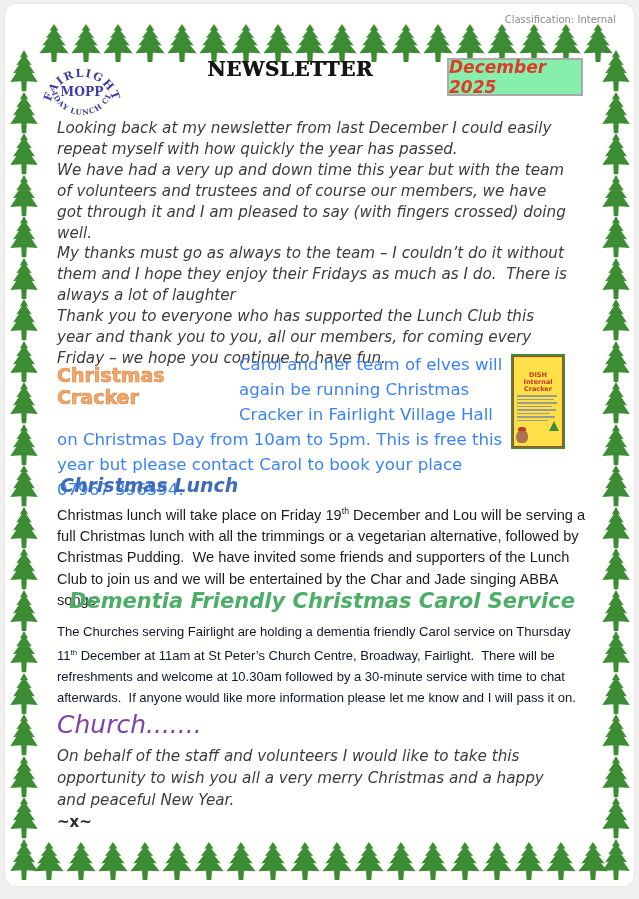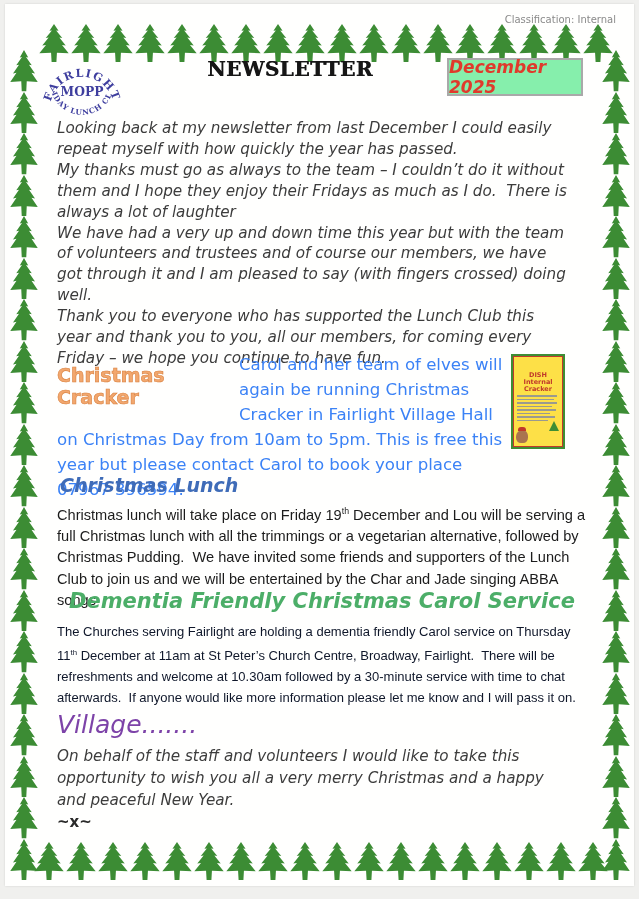--- a/index.html
+++ b/index.html
@@ -3,21 +3,21 @@
 <meta charset="utf-8">
 <style>
   html,body{margin:0;padding:0;}
   body{
     width:639px;height:899px;position:relative;overflow:hidden;
     background:#f0f0ee;
     font-family:"DejaVu Sans",sans-serif;
   }
   .page{
     position:absolute;left:5px;top:4px;width:629px;height:882px;
-    background:#fffffe;border-radius:0;box-shadow:0 0 2px rgba(0,0,0,.12);
+    background:#fffffe;border-radius:11px;box-shadow:0 0 2px rgba(0,0,0,.12);
   }
   
   .tree-row{position:absolute;display:flex;}
   .tree-row svg{width:32px;height:38px;flex:0 0 32px;}
   .tree-col{position:absolute;display:flex;flex-direction:column;}
   .tree-col svg{width:30px;height:41.5px;flex:0 0 41.5px;}
   .tree-row, .tree-col{pointer-events:none;}
   #border-top{left:33px;top:20px;}
   #border-bottom{left:28px;top:838px;}
   #border-left{left:4px;top:46px;}
@@ -395,22 +395,22 @@
   <div class="title">
     <div>NEWSLETTER</div>
   </div>
 
   <div class="date-box">
     <span>December 2025</span>
   </div>
 
   <div class="intro">
     <p>Looking back at my newsletter from last December I could easily repeat myself with how quickly the year has passed.</p>
+    <p>We have had a very up and down time this year but with the team of volunteers and trustees and of course our members, we have got through it and I am pleased to say (with fingers crossed) doing well.</p>
     <p>My thanks must go as always to the team – I couldn’t do it without them and I hope they enjoy their Fridays as much as I do.  There is always a lot of laughter</p>
-    <p>We have had a very up and down time this year but with the team of volunteers and trustees and of course our members, we have got through it and I am pleased to say (with fingers crossed) doing well.</p>
     <p>Thank you to everyone who has supported the Lunch Club this year and thank you to you, all our members, for coming every Friday – we hope you continue to have fun.</p>
   </div>
 
   <div class="cracker">
     <div class="flyer">
       <div class="flyer-title">
         <div>DISH</div>
         <div>Internal</div>
         <div>Cracker</div>
       </div>
@@ -433,18 +433,18 @@
     <div class="lunch-heading">Christmas Lunch</div>
     <p class="lunch-body"><span>Christmas lunch will take place on Friday 19</span><sup>th</sup><span> December and Lou will be serving a full Christmas lunch with all the trimmings or a vegetarian alternative, followed by Christmas Pudding.  We have invited some friends and supporters of the Lunch Club to join us and we will be entertained by the Char and Jade singing ABBA songs</span></p>
   </div>
 
   <div class="carol">
     <div class="carol-heading">Dementia Friendly Christmas Carol Service</div>
     <p class="carol-body"><span>The Churches serving Fairlight are holding a dementia friendly Carol service on Thursday 11</span><sup>th</sup><span> December at 11am at St Peter’s Church Centre, Broadway, Fairlight.  There will be refreshments and welcome at 10.30am followed by a 30-minute service with time to chat afterwards.  If anyone would like more information please let me know and I will pass it on.</span></p>
   </div>
 
   <div class="closing">
-    <div class="closing-heading">Village.......</div>
+    <div class="closing-heading">Church.......</div>
     <p class="closing-body">On behalf of the staff and volunteers I would like to take this opportunity to wish you all a very merry Christmas and a happy and peaceful New Year.</p>
     <div class="signoff">~x~</div>
   </div>
 
 </div>
 
 </body></html>

